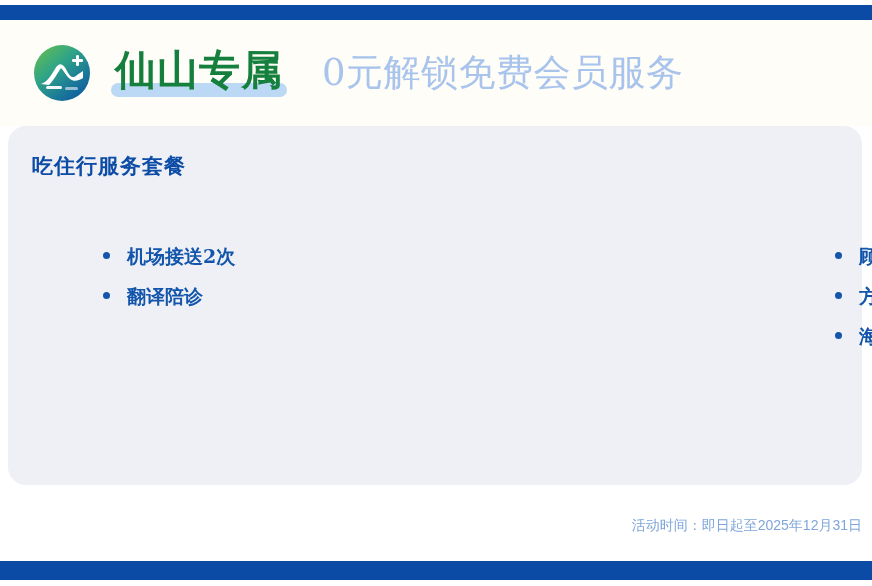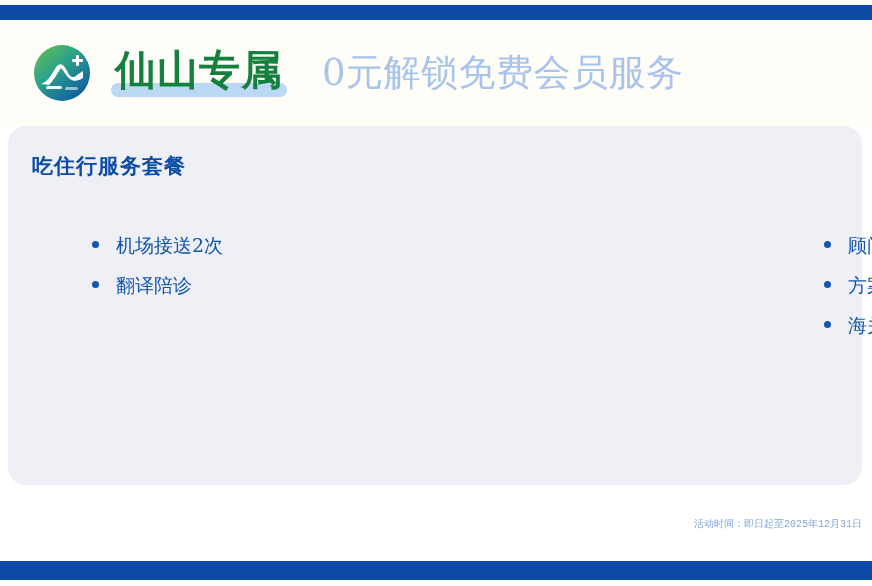--- a/index.html
+++ b/index.html
@@ -119,22 +119,23 @@
     display: flex;
   }
   .col {
     box-sizing: border-box;
   }
   .col-left  { width: 372px; padding-left: 80px; }
   .col-right { width: 420px; padding-left: 440px; }
 
   .bullet-list {
     list-style: none;
-    margin: 0;
+    margin: 11px;
     padding: 0;
+    font-weight: bold;
   }
   .bullet-list li {
     position: relative;
     padding-left: 28px;
     margin-bottom: 18px;
     font-family: "DejaVu Serif", "Liberation Serif", serif;
     font-size: 19px;
     line-height: 22px;
     color: #1255AB;
     white-space: nowrap;
@@ -148,22 +149,22 @@
     height: 7px;
     border-radius: 50%;
     background: #1255AB;
   }
 
   
   .footer-note {
     position: absolute;
     right: 10px;
     top: 518px;
-    font-family: Liberation Mono, monospace;
-    font-size: 10px;
+    font-family: Liberation Sans, sans-serif;
+    font-size: 14px;
     line-height: 14px;
     color: #7FA6DA;
     white-space: nowrap;
   }
 
   
   .bottom-bar {
     position: absolute;
     left: 0;
     top: 561px;

